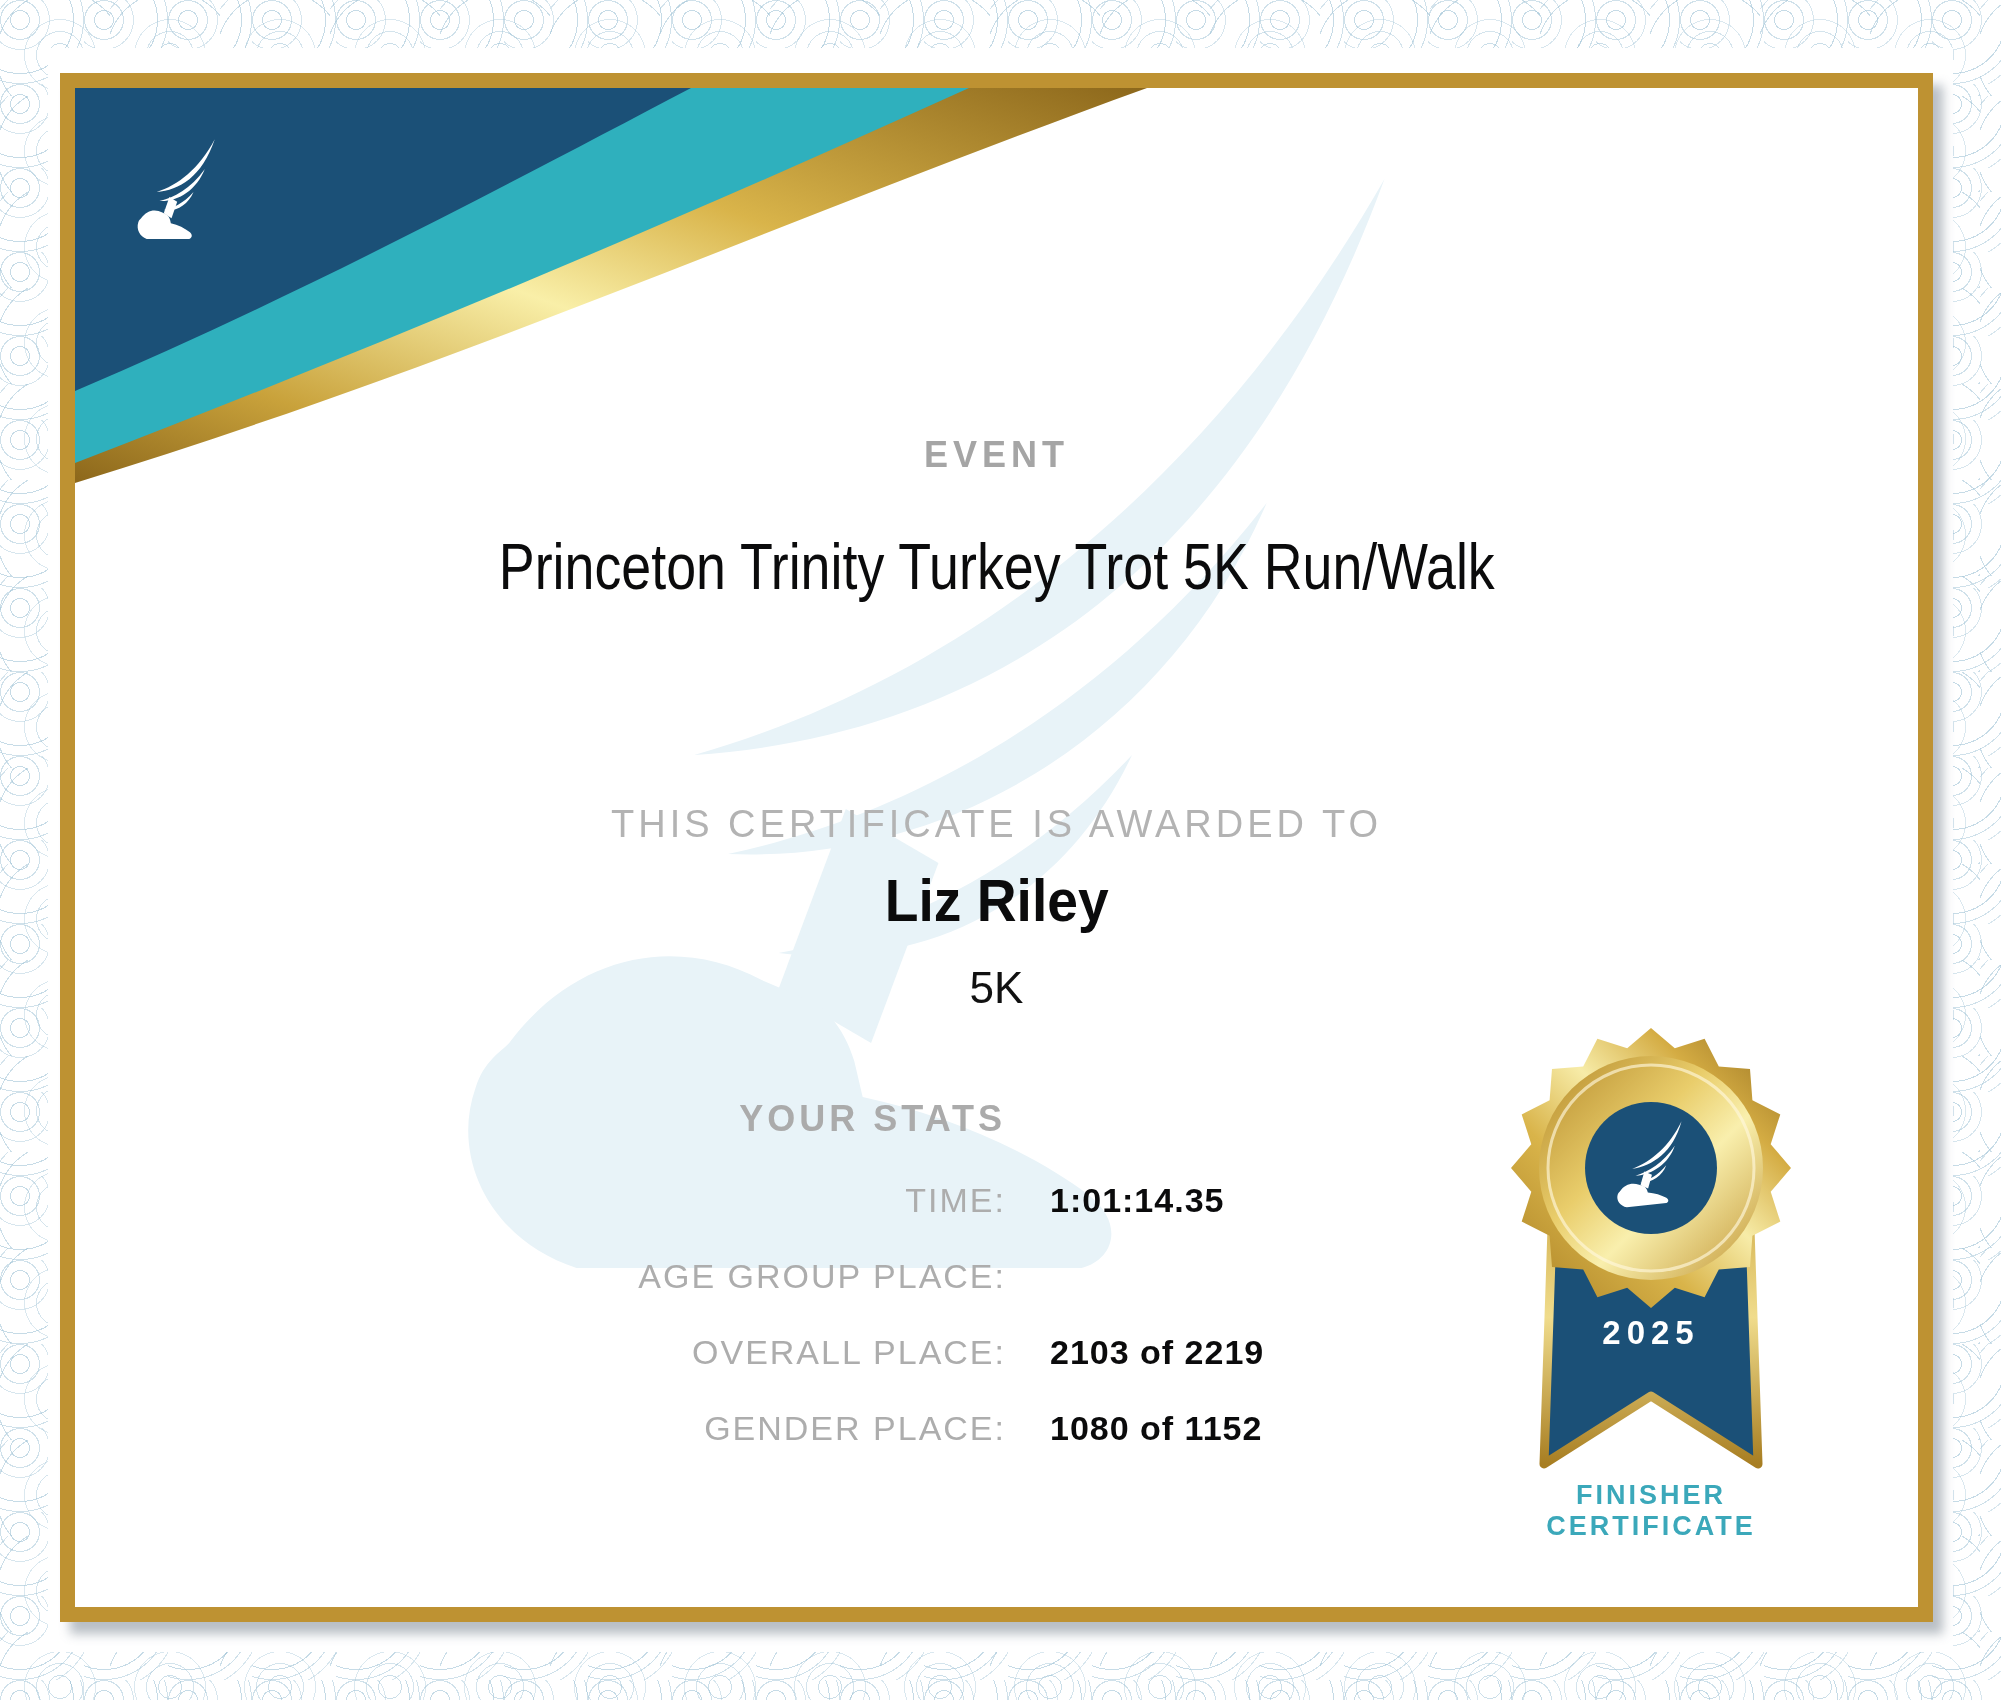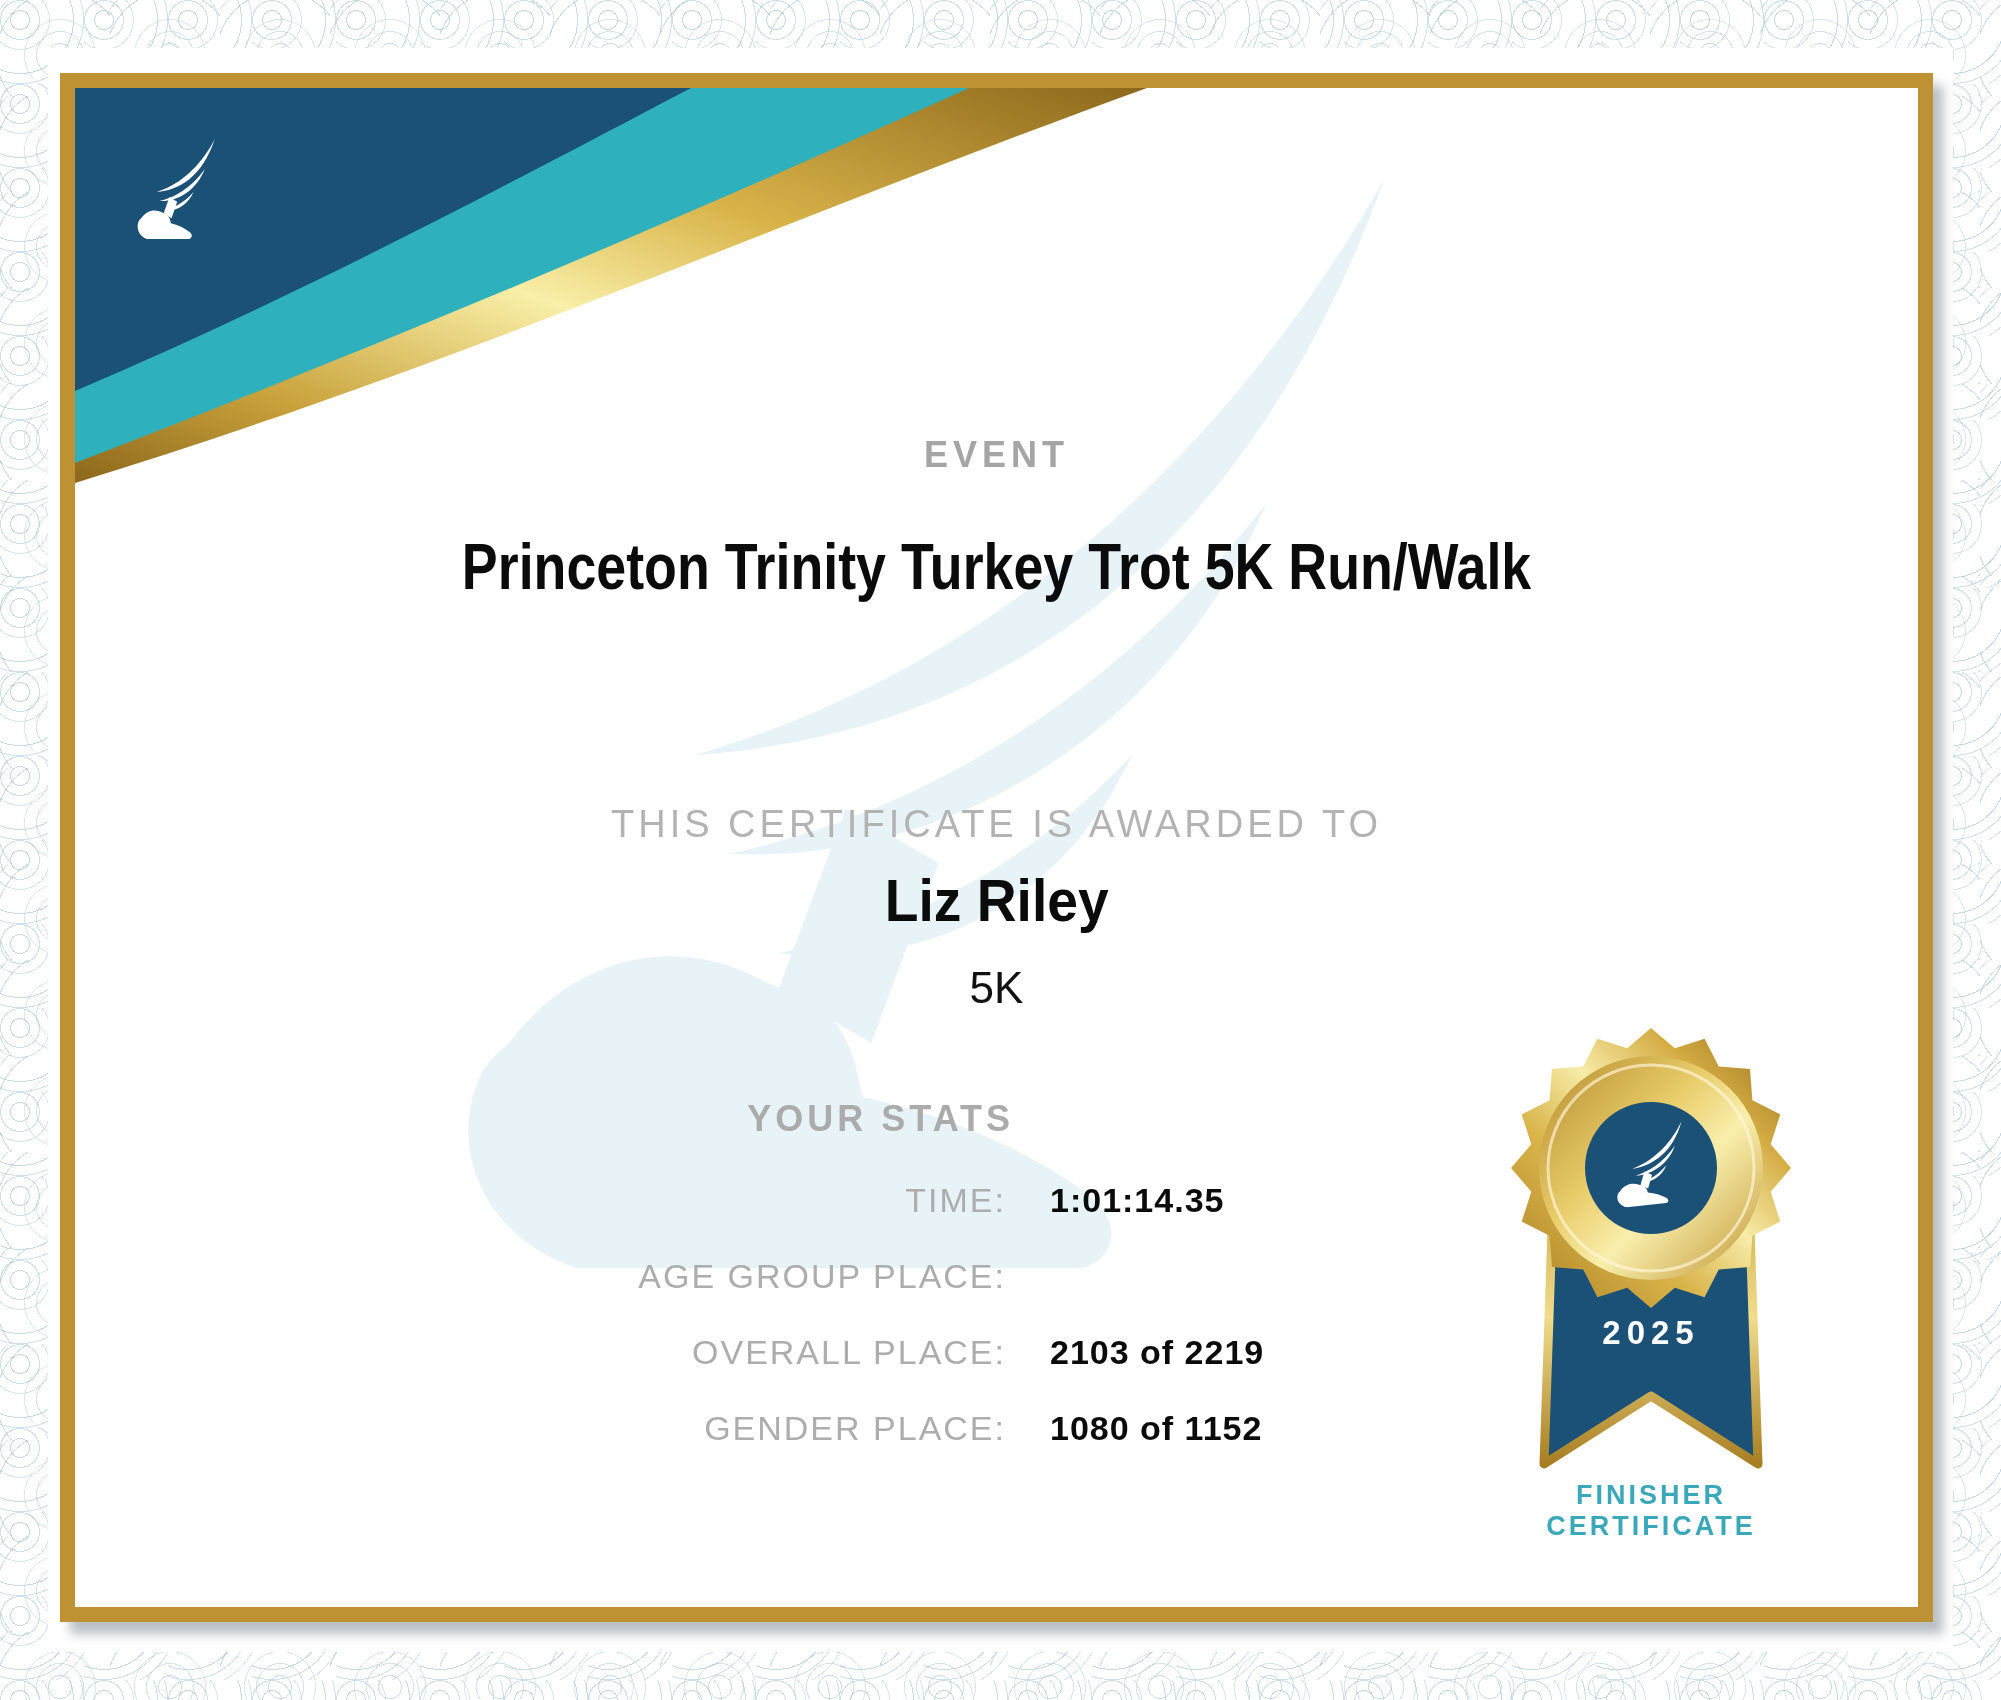--- a/index.html
+++ b/index.html
@@ -40,30 +40,30 @@
   .logo-text{
     color:#ffffff;font-size:62px;font-weight:700;letter-spacing:1px;
     line-height:74px;
   }
   .logo-foot{margin-left:-6px;margin-top:-2px;}
   
   .watermark{position:absolute;left:350px;top:55px;pointer-events:none;}
   
   .cline{position:absolute;left:0;right:0;text-align:center;white-space:nowrap;}
   .event-label{top:348px;font-size:36px;line-height:38px;font-weight:700;letter-spacing:5px;color:#A5A5A5;}
-  .event-title{top:444px;font-size:64px;line-height:70px;font-weight:700;color:#0B0B0C;}
+  .event-title{top:444px;font-size:64px;line-height:70px;font-weight:400;color:#0B0B0C;}
   .event-title .squeeze{display:inline-block;transform:scaleX(.84);transform-origin:center;letter-spacing:0;}
   .awarded-label{top:716px;font-size:38px;line-height:40px;font-weight:400;letter-spacing:4px;color:#B3B3B3;}
   .recipient-name{top:780px;font-size:60px;line-height:66px;font-weight:700;color:#0B0B0C;}
   .recipient-name .squeeze{display:inline-block;transform:scaleX(.92);transform-origin:center;}
   .distance{top:876px;font-size:44px;line-height:48px;font-weight:400;color:#111;}
   
   .stats-heading{
     position:absolute;left:0;top:1012px;width:931px;text-align:right;
-    font-size:36px;line-height:38px;font-weight:700;letter-spacing:4px;color:#ABABAB;white-space:nowrap;padding-left:8px;
+    font-size:36px;line-height:38px;font-weight:700;letter-spacing:4px;color:#ABABAB;white-space:nowrap;
   }
   .stats-rows{position:absolute;left:0;right:0;top:1074px;}
   .stat-row{display:flex;height:76px;align-items:center;gap:18px;}
   .stat-label{
     width:931px;text-align:right;
     font-size:34px;font-weight:400;letter-spacing:2px;color:#ADADAD;white-space:nowrap;
   }
   .stat-value{
     flex:1;text-align:left;padding-left:26px;
     font-size:34px;font-weight:700;color:#0B0B0C;white-space:nowrap;letter-spacing:1px;

